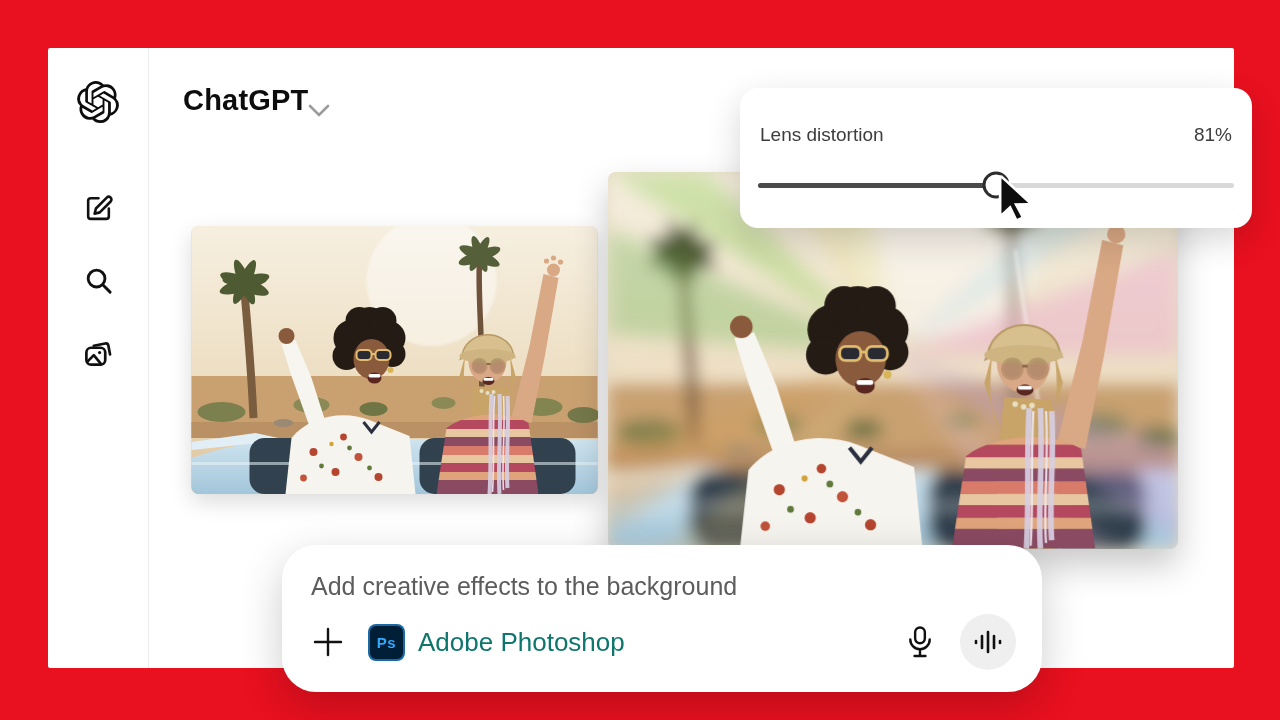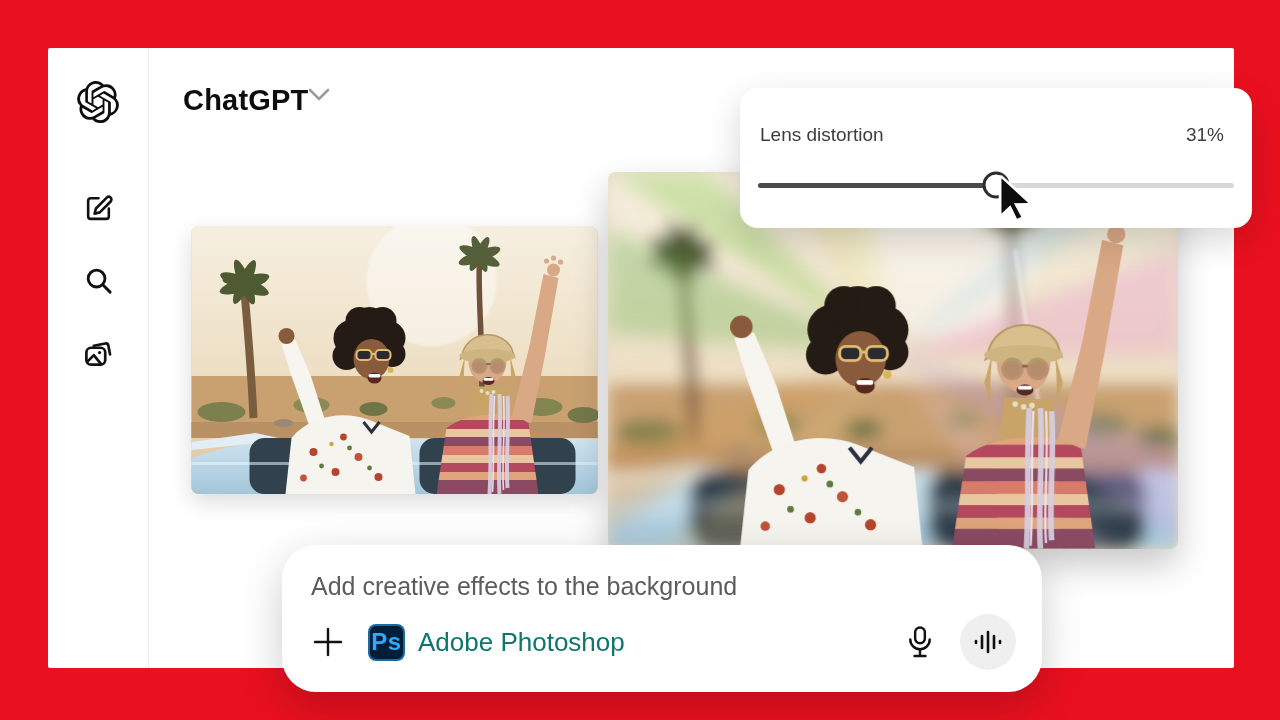--- a/index.html
+++ b/index.html
@@ -11,51 +11,51 @@
     background:#ffffff; border-radius:2px; }
 
   
   .sidebar { position:absolute; left:0; top:0; width:100px; height:620px; }
   .sidebar-divider { position:absolute; left:100px; top:0; width:1px; height:620px; background:#ececec; }
   .side-btn { position:absolute; left:28px; width:44px; height:44px; display:flex;
     align-items:center; justify-content:center; cursor:pointer; }
 
   
   .app-title { position:absolute; left:135px; top:36px; font-size:29px; font-weight:600;
-    color:#0d0d0d; letter-spacing:0.2px; display:flex; align-items:flex-start; gap:0; }
+    color:#0d0d0d; letter-spacing:0.2px; display:flex; align-items:flex-end; gap:0; }
   .chev { margin-top:4px; }
 
   
   .photo { position:absolute; border-radius:8px; overflow:hidden; background:#e8dcc8; }
   .photo svg { display:block; width:100%; height:100%; }
   .photo-before { left:143px; top:178px; width:407px; height:268px; box-shadow:0 8px 22px rgba(0,0,0,.14); }
   .photo-after  { left:560px; top:124px; width:570px; height:377px; box-shadow:0 16px 34px rgba(0,0,0,.22); z-index:2; }
 
   
   .slider-panel { position:absolute; left:692px; top:40px; width:512px; height:140px;
     background:#ffffff; border-radius:18px; box-shadow:0 12px 34px rgba(0,0,0,.16); z-index:5; }
-  .slider-head { position:absolute; left:20px; right:28px; top:36px; display:flex;
+  .slider-head { position:absolute; left:20px; right:20px; top:36px; display:flex;
     justify-content:space-between; font-size:19px; color:#3d3d3d; }
   .slider-track { position:absolute; left:18px; right:18px; top:80px; height:34px; cursor:pointer; }
   .track-rail { position:absolute; left:0; right:0; top:15px; height:5px; border-radius:3px; background:#d9d9d9; }
   .track-fill { position:absolute; left:0; top:15px; height:5px; border-radius:3px; background:#4a4a4a; width:50%; }
   .slider-thumb { position:absolute; top:17px; left:50%; width:27px; height:27px; border-radius:50%;
     background:#ffffff; border:3.5px solid #2d2d2d; transform:translate(-50%,-50%); }
   .cursor-arrow { position:absolute; left:255px; top:86px; z-index:6; }
 
   
   .composer { position:absolute; left:214px; top:497px; width:760px; height:147px;
     background:#ffffff; border-radius:34px; box-shadow:0 14px 44px rgba(0,0,0,.20); z-index:4;margin-left:20px; }
   .prompt-text { position:absolute; left:29px; top:27px; font-size:25px; color:#5c5c5c; }
   .composer-row { position:absolute; left:29px; right:26px; bottom:22px; height:56px;
     display:flex; align-items:center; }
   .plus-btn { width:34px; height:34px; display:flex; align-items:center; justify-content:center; cursor:pointer; }
   .plugin-chip { display:flex; align-items:center; gap:13px; margin-left:23px; cursor:pointer; }
   .ps-badge { width:37px; height:37px; border-radius:8px; background:#001e36;
-    border:2px solid rgba(49,168,255,.55); color:#31a8ff; font-size:24px; font-weight:700;
+    border:2px solid rgba(49,168,255,.55); color:#31a8ff; font-size:15px; font-weight:700;
     display:flex; align-items:center; justify-content:center; letter-spacing:.5px; }
   .plugin-name { font-size:26px; color:#0f766e; }
   .row-spacer { flex:1; }
   .mic-btn { width:44px; height:44px; display:flex; align-items:center; justify-content:center; cursor:pointer; }
   .voice-btn { width:56px; height:56px; margin-left:18px; border-radius:50%; background:#efefef;
     display:flex; align-items:center; justify-content:center; cursor:pointer; }
 </style>
 </head>
 <body>
 
@@ -264,21 +264,21 @@
       <svg viewBox="0 0 406 268">
         <use href="#scene-bg" filter="url(#blurBg)"></use>
         <use href="#zoom-streaks"></use>
         <use href="#scene-people"></use>
       </svg>
     </div>
 
     <div class="slider-panel">
       <div class="slider-head">
         <span>Lens distortion</span>
-        <span>31%</span>
+        <span>81%</span>
       </div>
       <div class="slider-track">
         <div class="track-rail"></div>
         <div class="track-fill" style="width: 50%;"></div>
         <div class="slider-thumb" style="left: 50%;"></div>
       </div>
       <svg class="cursor-arrow" width="42" height="46" viewBox="0 0 28 31">
         <path d="M4.6 2.1 L22.9 18.9 C23.5 19.5 23.1 20.5 22.3 20.5 L14.1 20.6 L18.2 28.2 C18.5 28.8 18.3 29.5 17.7 29.8 L15.3 30.9 C14.7 31.2 14 30.9 13.7 30.3 L10 22.5 L4.9 27.2 C4.3 27.7 3.3 27.3 3.3 26.5 L3.3 2.8 C3.3 1.9 4 1.5 4.6 2.1 Z" fill="#0d0d0d" stroke="#ffffff" stroke-width="1.8"></path>
       </svg>
     </div>

